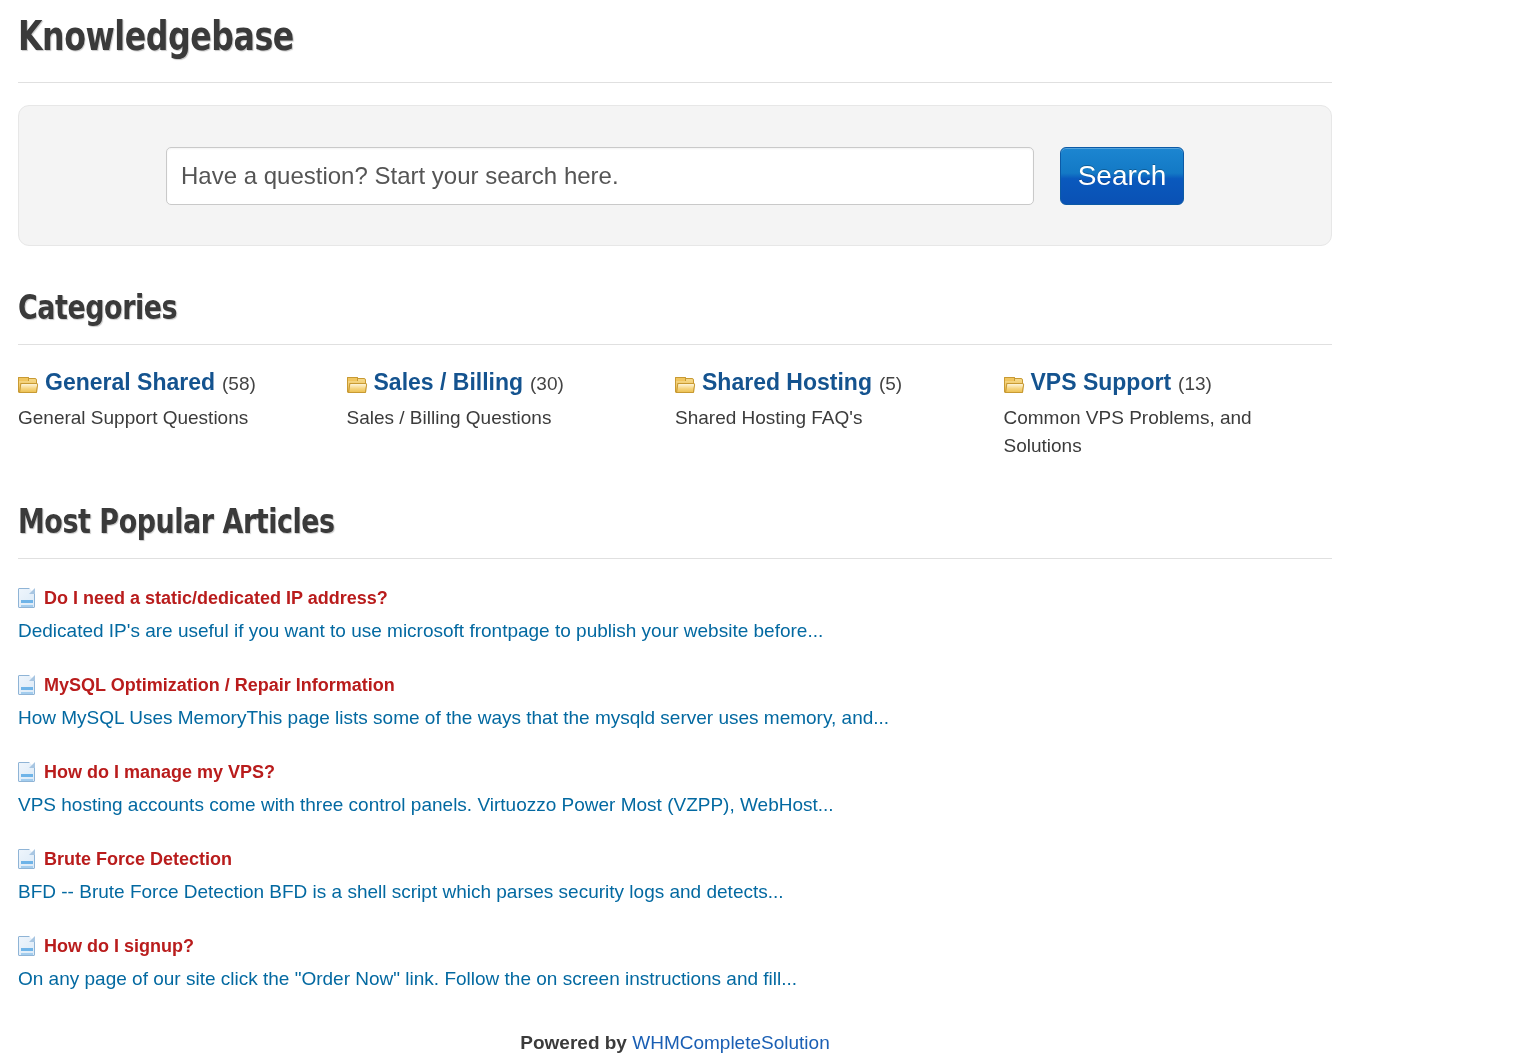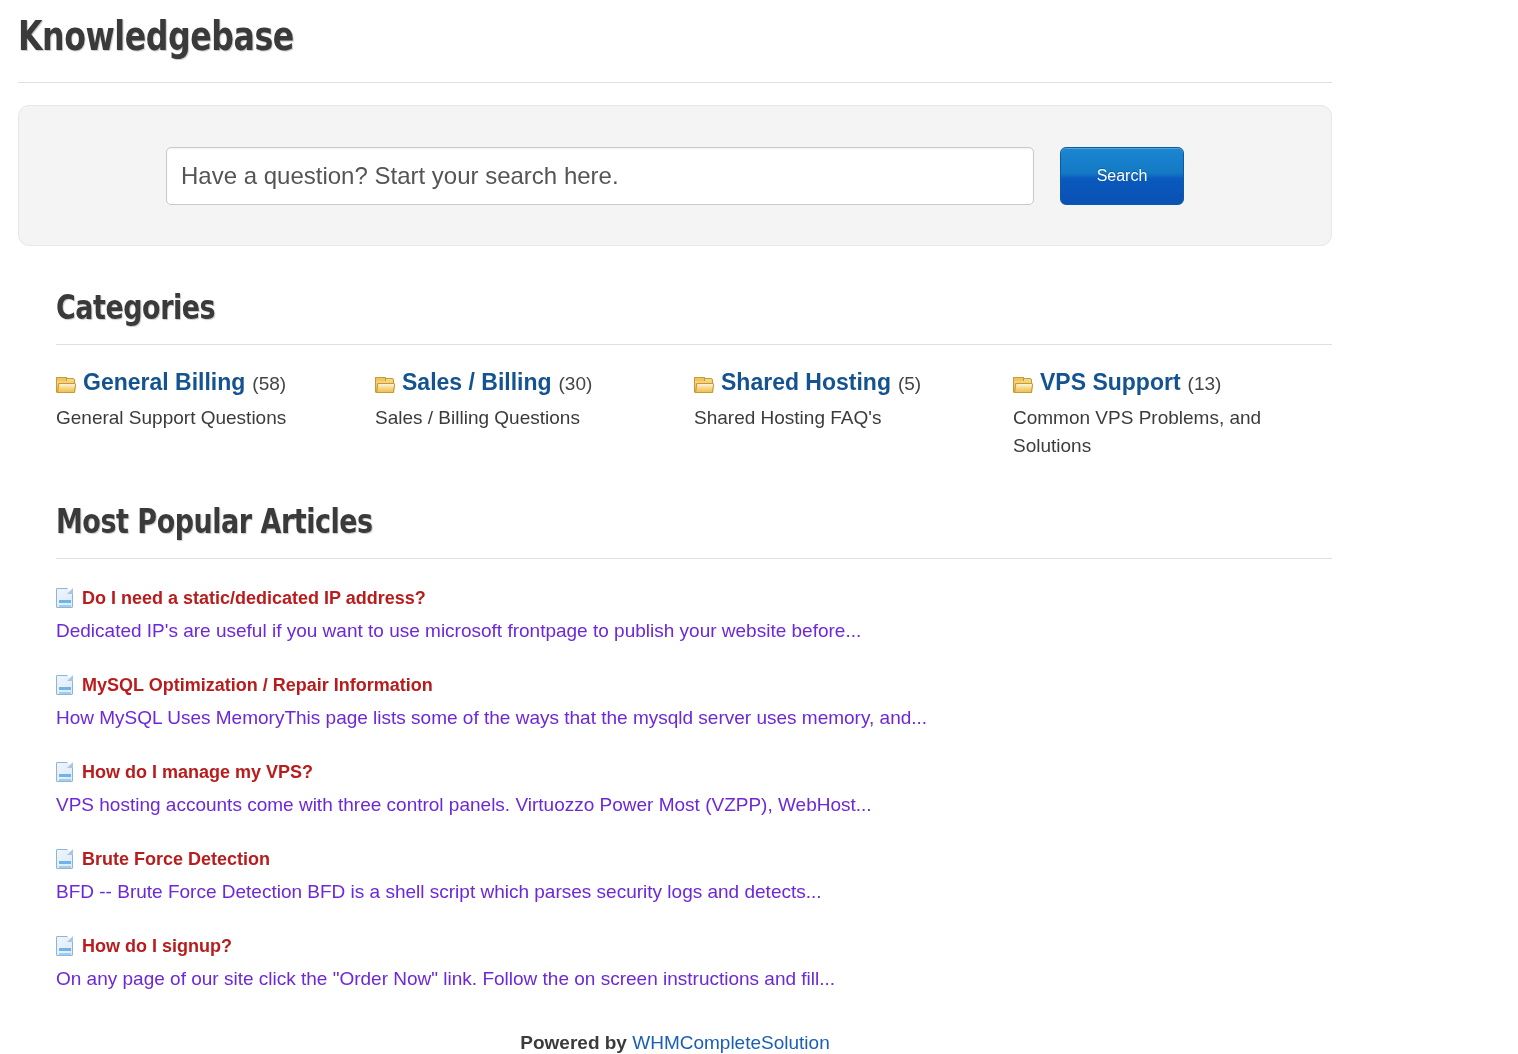--- a/index.html
+++ b/index.html
@@ -85,29 +85,29 @@
   }
   .search-input::placeholder { color: #555555; opacity: 1; }
   .search-button {
     margin-left: 26px;
     width: 124px;
     height: 58px;
     border: 1px solid #0c5aa6;
     border-radius: 6px;
     background: linear-gradient(to bottom, #1c86d1 0%, #1379c5 45%, #0a59bd 55%, #0a51b4 100%);
     color: #ffffff;
-    font-size: 16px;
+    font-size: 28px;
     font-family: "Liberation Sans", sans-serif;
     cursor: pointer;
     text-shadow: 0 -1px 0 rgba(0,0,0,0.25);
     box-shadow: inset 0 1px 0 rgba(255,255,255,0.25);
   }
 
   
-  .section { margin-top: 42px; margin-left: 38px; }
+  .section { margin-top: 42px; }
   .section .rule { margin-top: 18px; }
 
   
   .categories-grid {
     display: flex;
     margin-top: 24px;
   }
   .category {
     width: 375px;
     padding-right: 30px;
@@ -187,21 +187,21 @@
   }
   .art-link {
     font-size: 18px;
     font-weight: bold;
     color: #b91c1c;
     text-decoration: none;
     margin-left: 9px;
   }
   .article-excerpt {
     font-size: 19px;
-    color: #6d28d9;
+    color: #0369a1;
     line-height: 28px;
     margin-top: 6px;
   }
 
   
   .doc-icon {
     position: relative;
     display: inline-block;
     width: 17px;
     height: 20px;
@@ -274,21 +274,21 @@
     <hr class="rule">
 
     <div class="categories-grid">
 
       <div class="category">
         <div class="category-head">
           <span class="folder-icon">
               <span class="back"></span>
               <span class="front"></span>
             </span>
-          <a href="#" class="cat-link">General Billing</a>
+          <a href="#" class="cat-link">General Shared</a>
           <span class="cat-count">(58)</span>
         </div>
         <div class="cat-desc">General Support Questions</div>
       </div>
 
       <div class="category">
         <div class="category-head">
           <span class="folder-icon">
               <span class="back"></span>
               <span class="front"></span>

